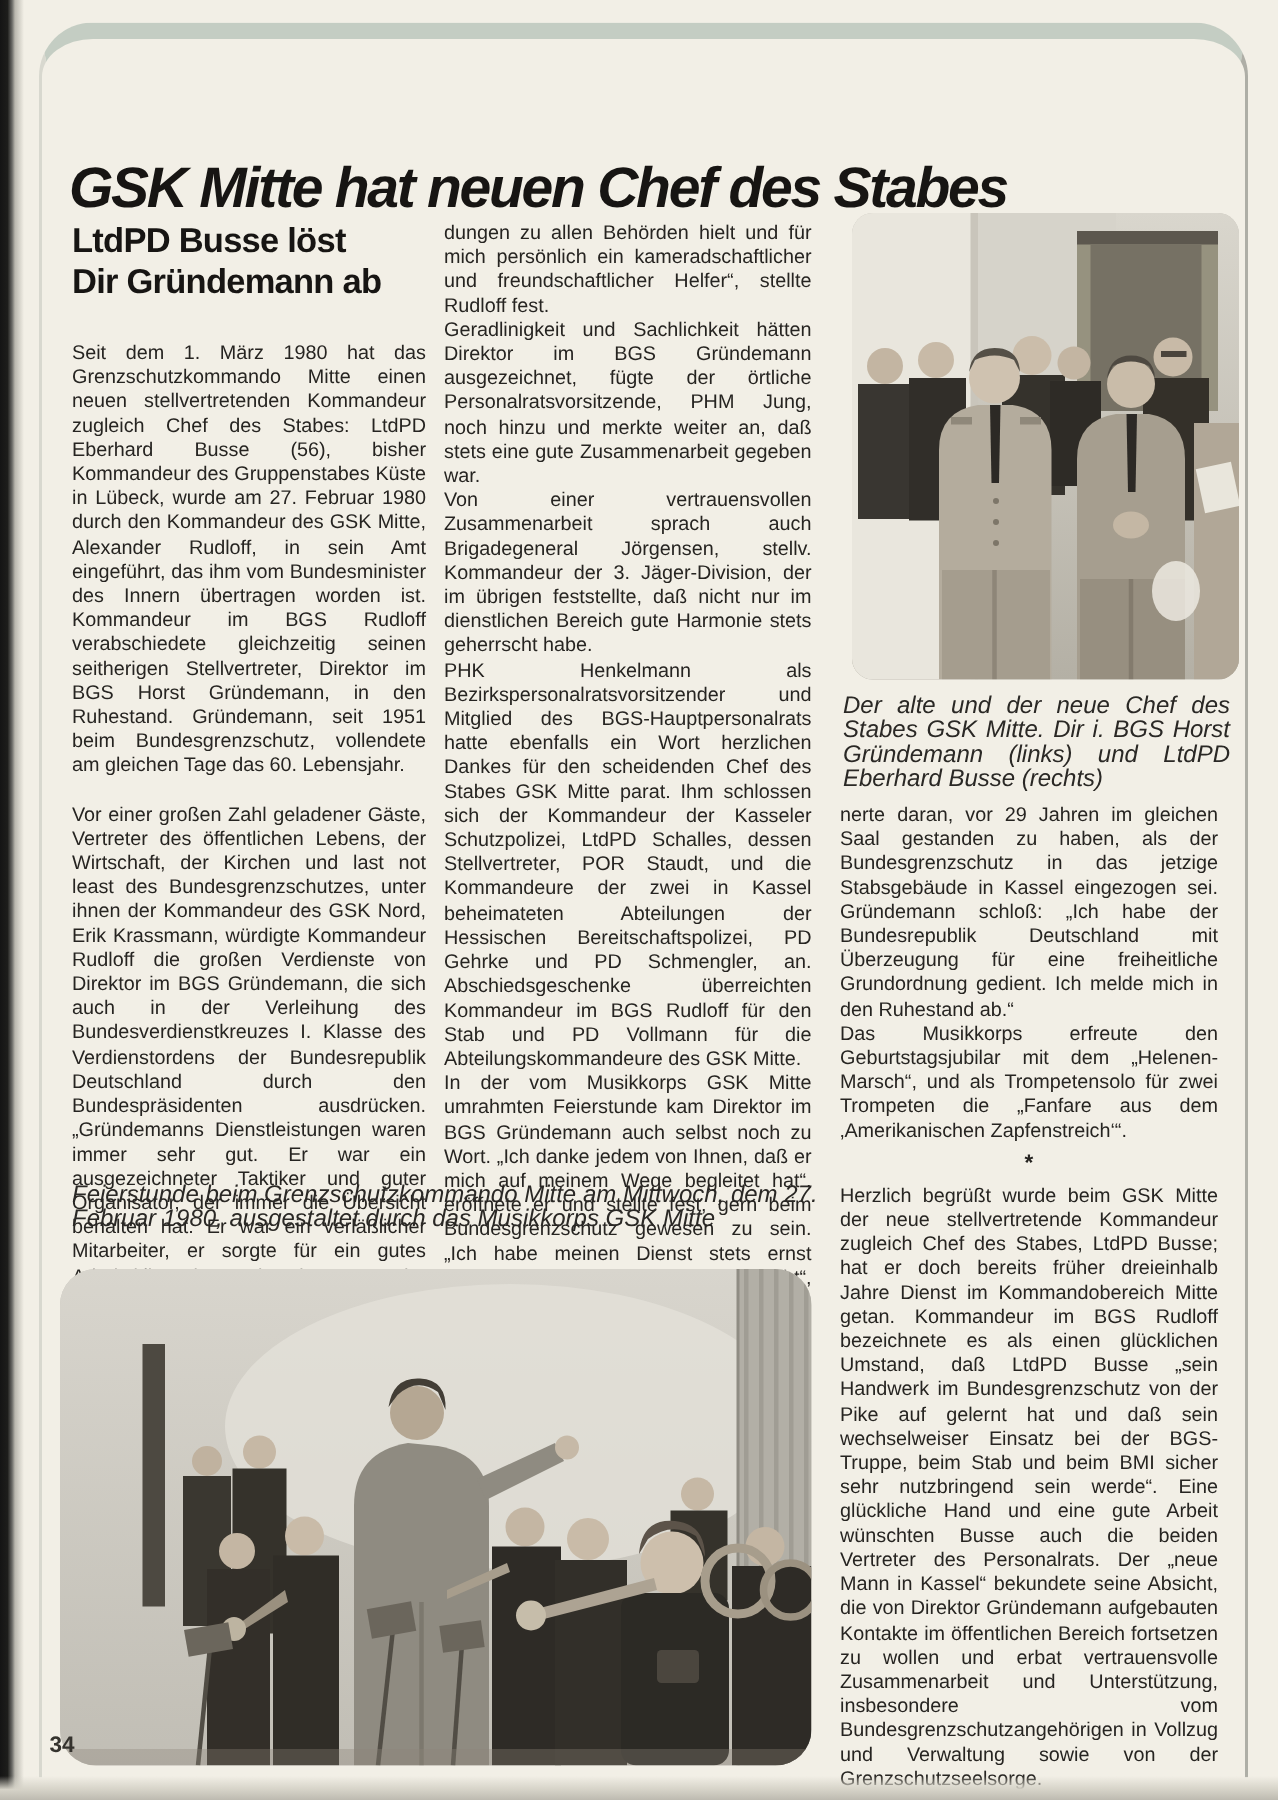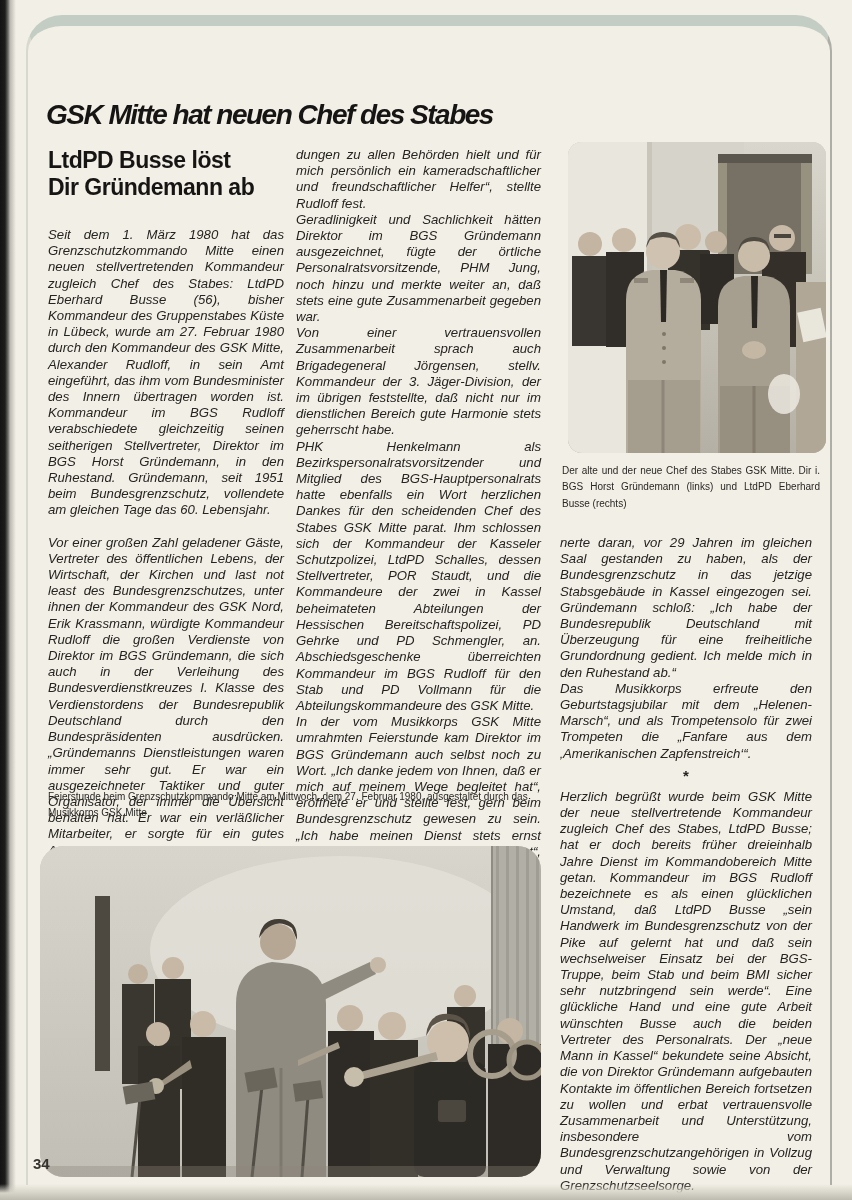--- a/index.html
+++ b/index.html
@@ -23,44 +23,44 @@
   .frame{
     position:absolute;left:26px;top:15px;width:806px;height:1170px;
     box-sizing:border-box;
     border-top:11px solid #c4cdc3;
     border-left:2px solid #d8d8cf;
     border-right:2px solid #aeaea6;
     border-radius:36px 36px 0 0;
   }
   .headline{
     position:absolute;left:46px;top:80px;width:760px;
-    font-size:28px;font-weight:bold;font-style:italic;
+    font-size:38px;font-weight:bold;font-style:italic;
     letter-spacing:-1.5px;color:#171513;white-space:nowrap;
   }
   .subhead{
     position:absolute;left:48px;top:147px;width:250px;
     font-size:23px;font-weight:bold;line-height:1.16;
     letter-spacing:-0.5px;color:#171513;
   }
   .bodycol{
     position:absolute;font-size:13.2px;line-height:16.2px;
     text-align:justify;color:#262421;
   }
-  .bodycol p{margin:0;font-style:italic;}
+  .bodycol p{margin:0;}
   .bodycol p.gap{margin-top:16px;}
   #col1{left:48px;top:212px;width:236px;margin-top:15px;}
   #col2{left:296px;top:147px;width:245px;}
   #col3{left:560px;top:535px;width:252px;}
   .star-sep{
     text-align:center;font-size:15px;font-weight:bold;color:#262421;
     margin:7px 0 6px 0;line-height:14px;
   }
   .caption{
-    position:absolute;font-size:10px;line-height:16.4px;
-    color:#2a2825;
+    position:absolute;font-size:16px;line-height:16.4px;
+    font-style:italic;color:#2a2825;
   }
   #caption-top{left:562px;top:463px;width:258px;text-align:justify;}
   #caption-mid{left:48px;top:789px;width:502px;}
   .photo{position:absolute;overflow:hidden;background:#c6c3ba;}
   #photo-top{left:568px;top:142px;width:258px;height:311px;border-radius:14px;}
   #photo-bottom{left:40px;top:846px;width:501px;height:331px;border-radius:24px;}
   .photo svg{display:block;}
   .pagenum{
     position:absolute;left:33px;top:1155px;
     font-size:15px;font-weight:bold;color:#35332e;

